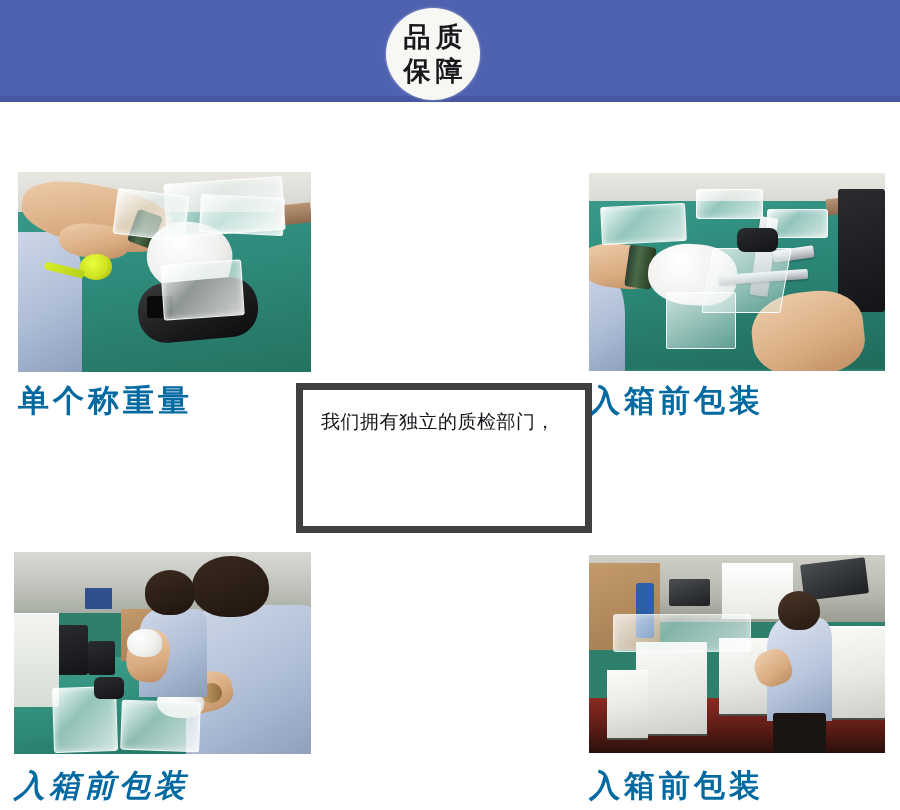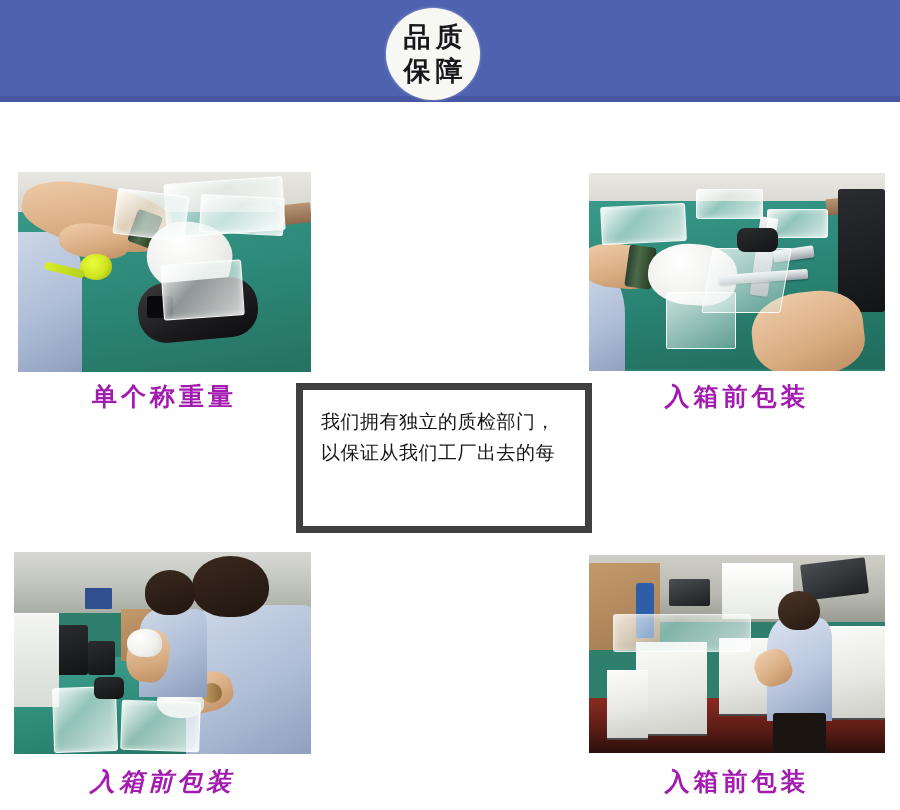--- a/index.html
+++ b/index.html
@@ -74,26 +74,25 @@
     overflow: hidden;
     background: #2f7f6d;
   }
   .photo-inner {
     position: absolute;
     left: 0; top: 0; right: 0; bottom: 0;
   }
   .caption {
     position: absolute;
     font-family: "DejaVu Serif", "Liberation Serif", serif;
-    font-size: 25px;
+    font-size: 31px;
     font-weight: 700;
-    color: #a21caf;
+    color: #0369a1;
     letter-spacing: 4px;
     white-space: nowrap;
-    text-align: center;
   }
 
   
   #photo-weigh     { left: 18px;  top: 172px; width: 293px; height: 200px; }
   #photo-measure   { left: 589px; top: 173px; width: 296px; height: 198px; }
   #photo-prepack   { left: 14px;  top: 552px; width: 297px; height: 202px; }
   #photo-safepack  { left: 589px; top: 555px; width: 296px; height: 198px; }
 
   #caption-weigh    { left: 18px;  top: 380px; width: 293px; }
   #caption-measure  { left: 589px; top: 380px; width: 296px; }
@@ -296,21 +295,20 @@
     <div class="plastic-pack" style="left:4%; top:16%; width:28%; height:18%; transform:rotate(-3deg);"></div>
     <div class="plastic-pack" style="left:36%; top:8%; width:22%; height:14%;"></div>
     <div class="plastic-pack" style="left:60%; top:18%; width:20%; height:14%;"></div>
     <div class="dark-box" style="left:50%; top:28%; width:14%; height:12%; border-radius:8px;"></div>
   </div>
 </div>
 <div class="caption" id="caption-measure">入箱前包装</div>
 
 <div class="quality-statement">
   <p>我们拥有独立的质检部门，</p>
-  <p>以保证从我们工厂出去的每</p>
 </div>
 
 <div class="photo" id="photo-prepack">
   <div class="photo-inner">
     <div class="factory-ceiling"></div>
     <div class="bench-green" style="left:-2%; top:52%; width:78%; height:56%;
                 background:linear-gradient(170deg,#3ea08e 0%,#2e8a77 50%,#206c5c 100%);"></div>
 
     <div class="dark-box" style="left:24%; top:18%; width:9%; height:10%; background:#2f4f8f; border-radius:1px;"></div>
     <div class="cardboard" style="left:36%; top:28%; width:16%; height:26%;"></div>

